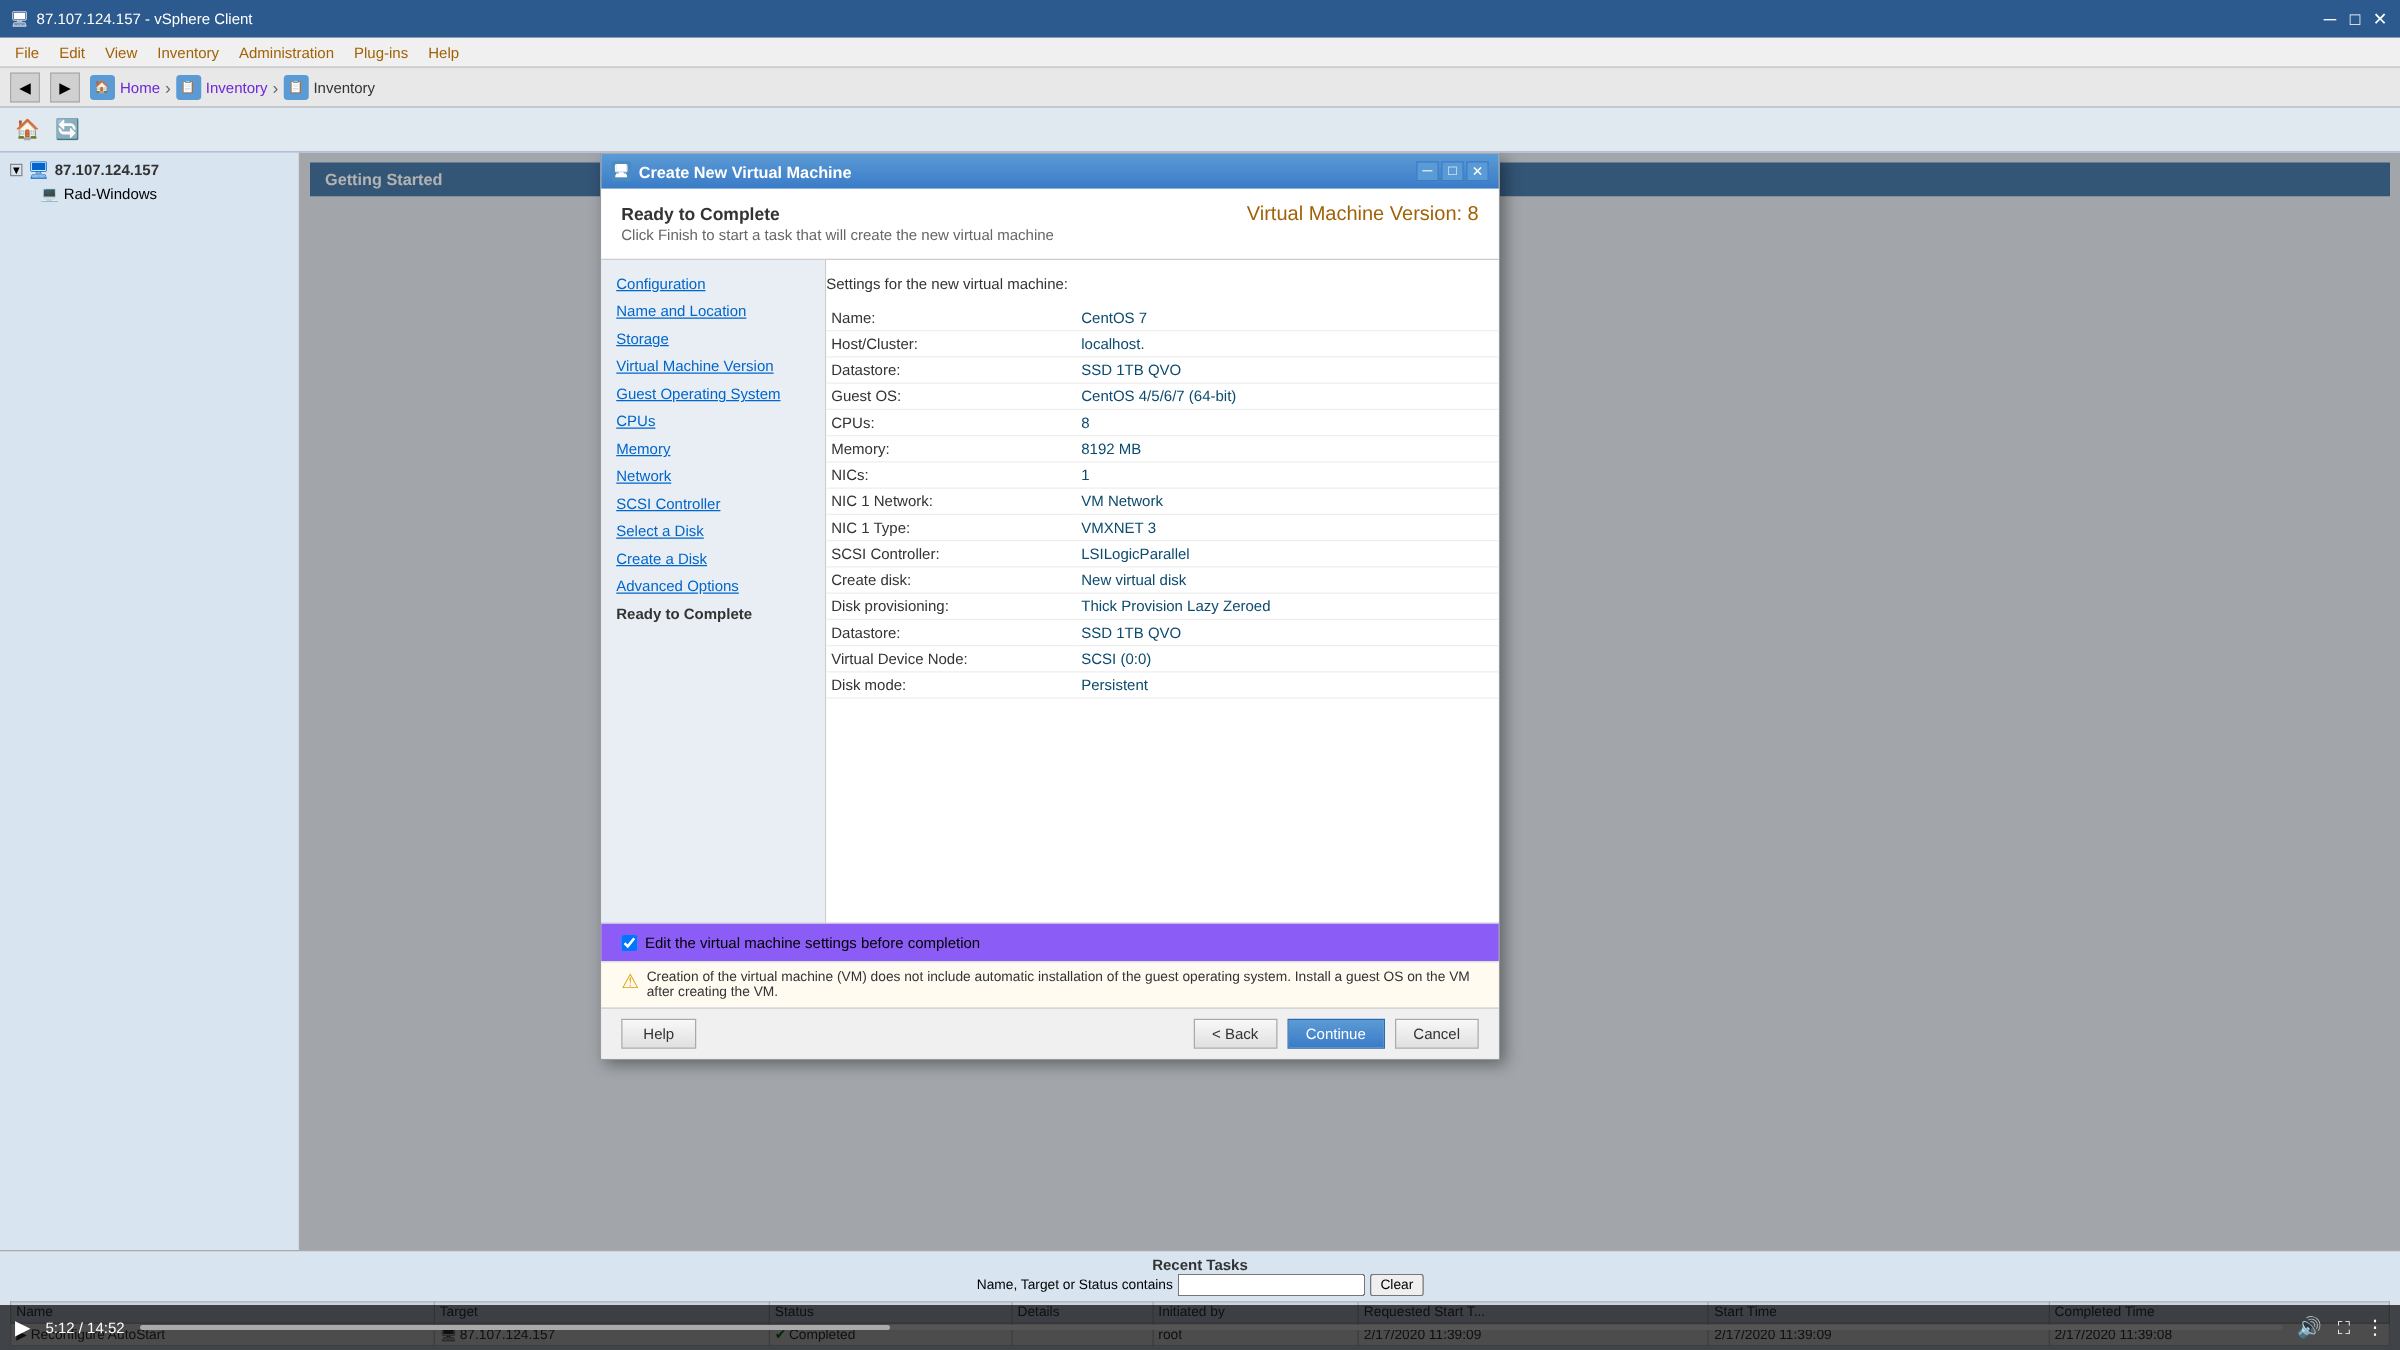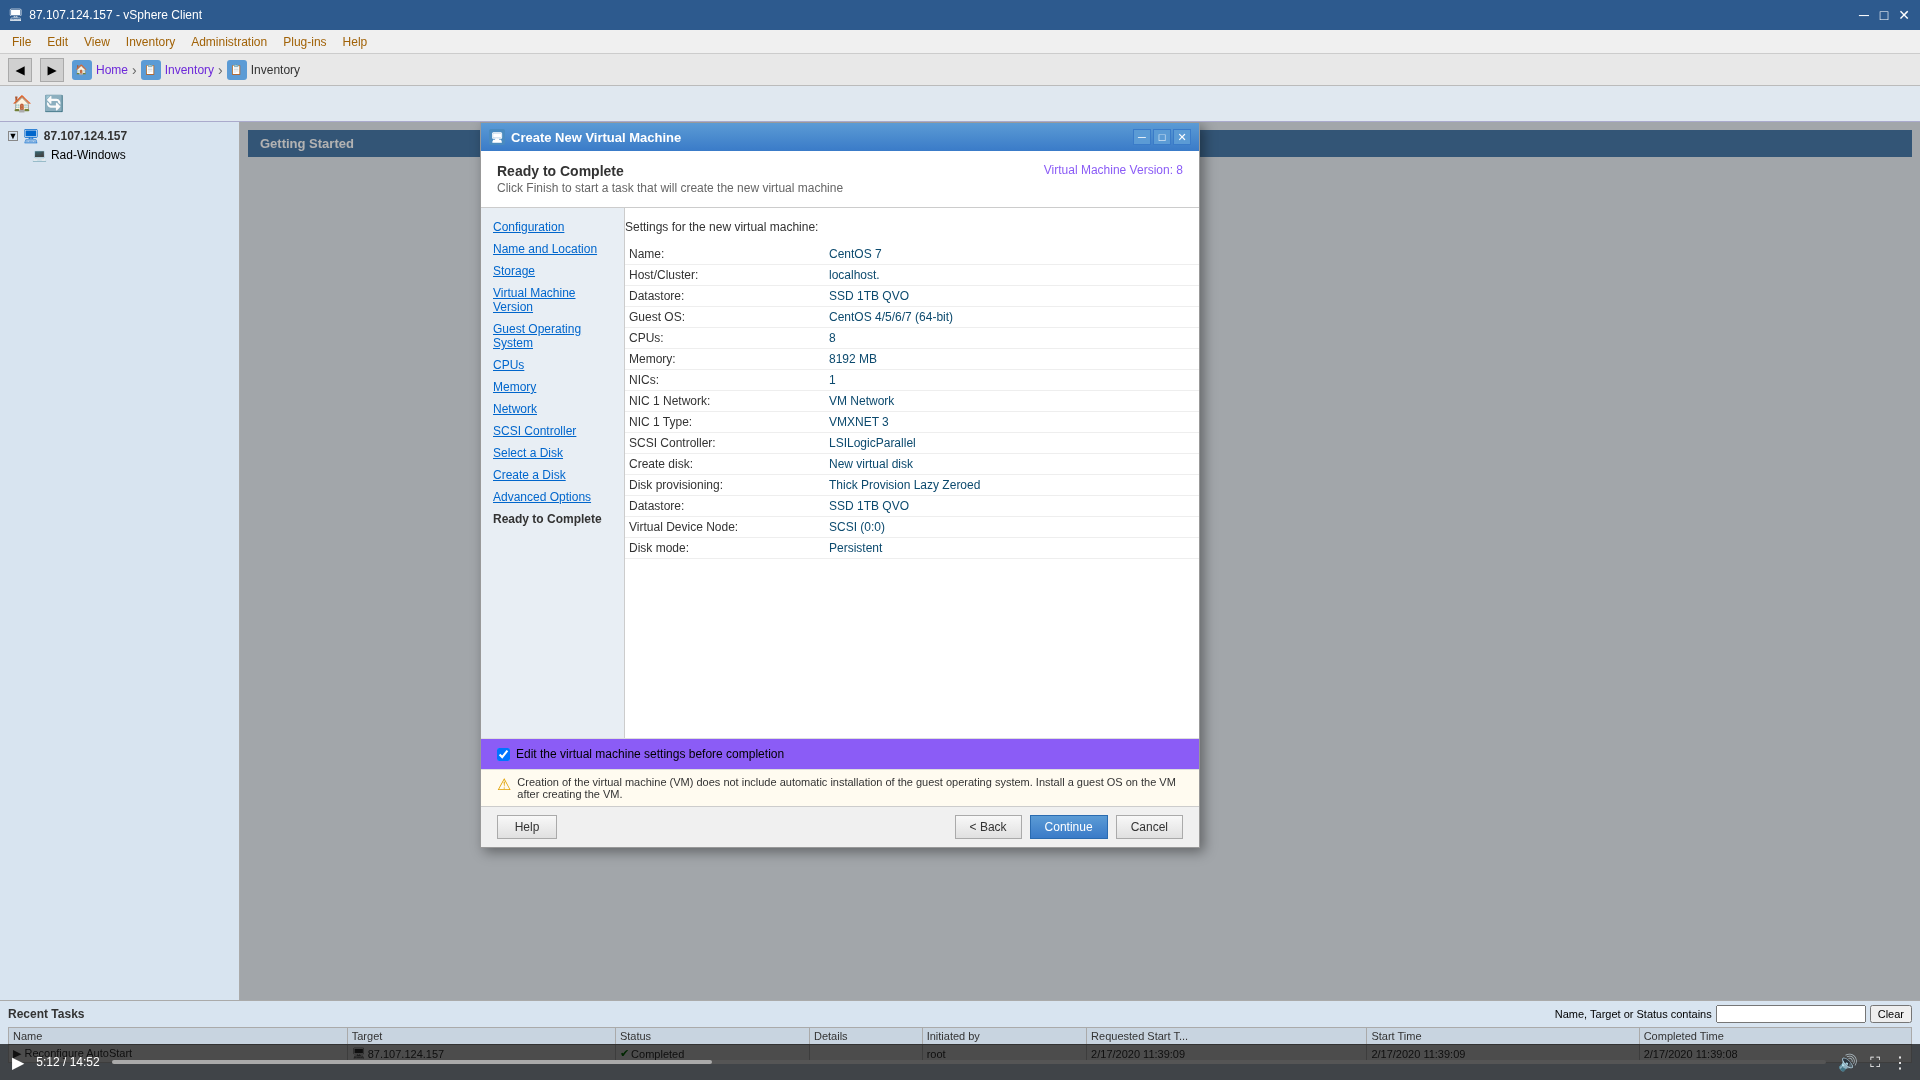--- a/index.html
+++ b/index.html
@@ -241,33 +241,33 @@
       font-size: 14px;
       font-weight: bold;
       color: #333;
     }
     .dialog-header-sub {
       font-size: 12px;
       color: #666;
       margin-top: 2px;
     }
     .dialog-header-version {
-      font-size: 12px;
-      color: #8b5cf6;
+      font-size: 16px;
+      color: #a16207;
     }
 
     
     .dialog-body {
       display: flex;
       height: 530px;
     }
 
     
     .wizard-nav {
-      width: 144px;
+      width: 180px;
       background: #e8eef4;
       border-right: 1px solid #ccc;
       padding: 8px 0;
       overflow: auto;
     }
     .wizard-nav-item {
       padding: 4px 12px;
       cursor: pointer;
       font-size: 12px;
       color: #0066cc;
@@ -373,20 +373,21 @@
       height: 80px;
       background: #d8e4f0;
       border-top: 1px solid #aaa;
       padding: 4px 8px;
     }
     .recent-tasks-header {
       display: flex;
       justify-content: space-between;
       align-items: center;
       margin-bottom: 4px;
+      flex-direction: column;
     }
     .recent-tasks-title {
       font-size: 12px;
       font-weight: bold;
       color: #333;
     }
     .tasks-filter {
       display: flex;
       align-items: center;
       gap: 4px;

